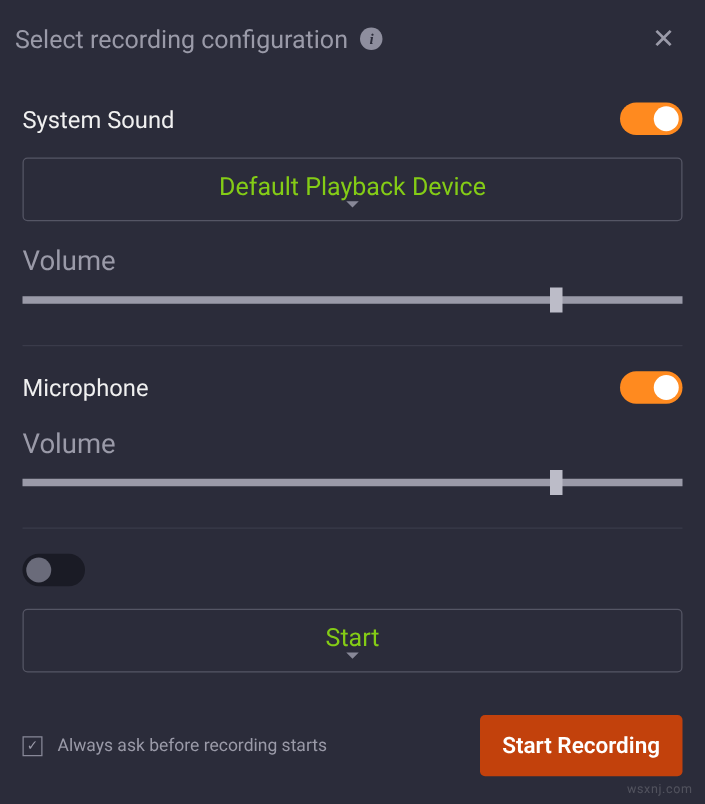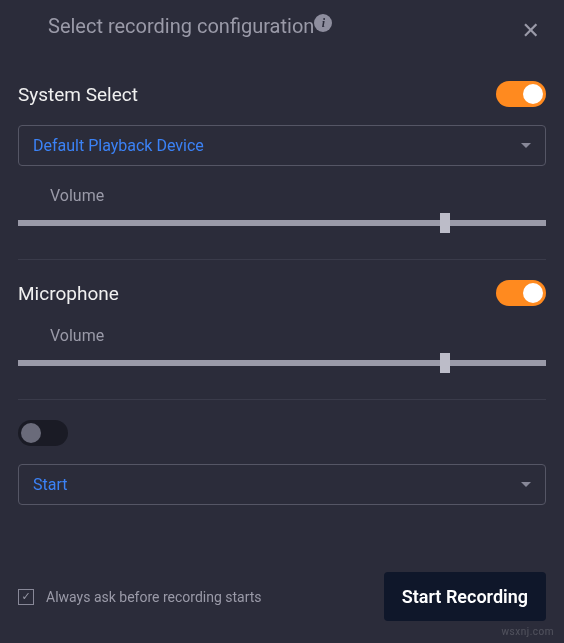--- a/index.html
+++ b/index.html
@@ -11,23 +11,23 @@
     body {
       width: 564px;
       height: 643px;
       background: #2b2c3a;
       color: #e0e0e0;
       overflow: hidden;
       position: relative;
     }
     .header {
       display: flex;
+      align-items: center;
       padding: 14px 18px 8px 12px;
-      gap: 0;
-      margin-left: 36px;
+      gap: 10px;
     }
     .header-title {
       font-size: 20px;
       color: #9a9aa8;
       font-weight: 400;
     }
     .info-icon {
       width: 18px;
       height: 18px;
       border-radius: 50%;
@@ -103,37 +103,37 @@
     }
     
     .select {
       border: 1px solid #555665;
       border-radius: 4px;
       padding: 10px 14px;
       display: flex;
       align-items: center;
       justify-content: space-between;
       cursor: pointer;
-      color: #3b82f6;
-      font-size: 16px;
+      color: #84cc16;
+      font-size: 20px;
+      flex-direction: column;
     }
     .select-caret {
       width: 0;
       height: 0;
       border-left: 5px solid transparent;
       border-right: 5px solid transparent;
       border-top: 5px solid #888898;
     }
     
     .volume-label {
       color: #9a9aa8;
-      font-size: 16px;
+      font-size: 22px;
       margin-top: 20px;
       margin-bottom: 10px;
-      margin-left: 32px;
     }
     .slider {
       position: relative;
       height: 16px;
       display: flex;
       align-items: center;
     }
     .slider-track {
       width: 100%;
       height: 6px;
@@ -173,21 +173,21 @@
     }
     .checkbox-check {
       color: #9a9aa8;
       font-size: 11px;
     }
     .checkbox-label {
       color: #9a9aa8;
       font-size: 14px;
     }
     .start-btn {
-      background: #0f172a;
+      background: #c2410c;
       color: #ffffff;
       border: none;
       border-radius: 4px;
       padding: 14px 18px;
       font-size: 18px;
       font-weight: 600;
       cursor: pointer;
     }
     .watermark {
       position: absolute;
@@ -205,21 +205,21 @@
   <span class="header-title">Select recording configuration</span>
   <span class="info-icon">i</span>
   <span class="spacer"></span>
   <span class="close-icon">✕</span>
 </div>
 
 <div class="content">
 
   <div class="section">
     <div class="section-header">
-      <span class="section-title">System Select</span>
+      <span class="section-title">System Sound</span>
       <div class="toggle on">
         <div class="toggle-knob"></div>
       </div>
     </div>
     <div class="select">
       <span>Default Playback Device</span>
       <span class="select-caret"></span>
     </div>
     <div class="volume-label">Volume</div>
     <div class="slider">

